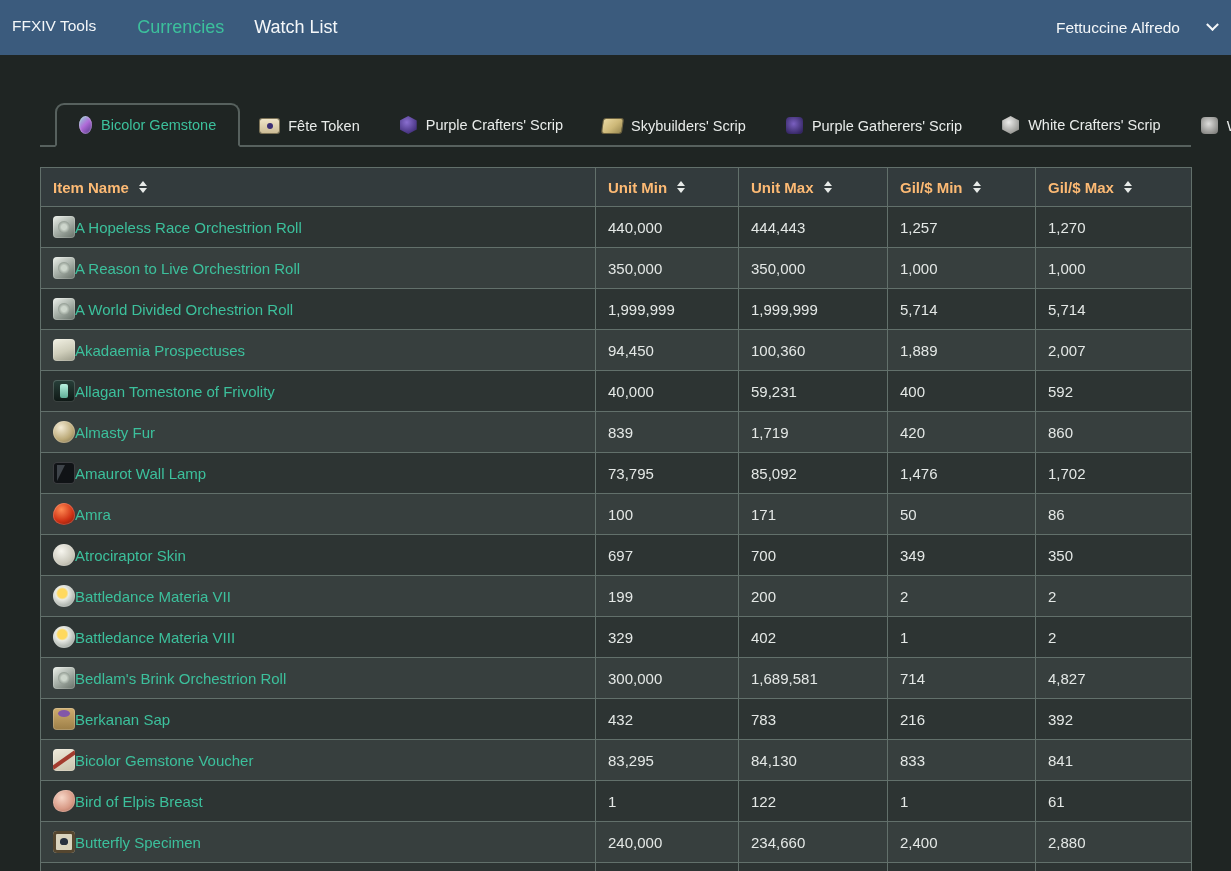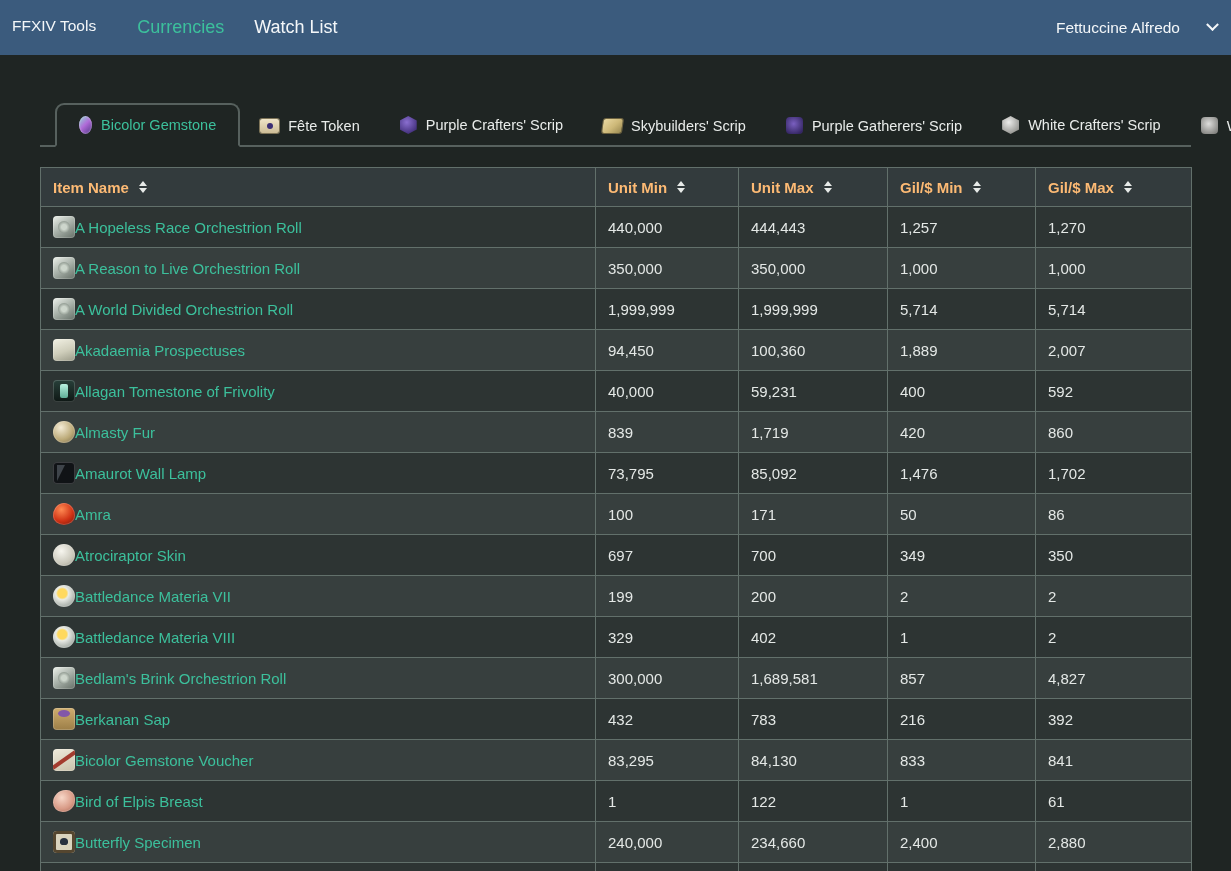--- a/index.html
+++ b/index.html
@@ -351,21 +351,21 @@
           </tr>
           <tr>
             <td>
               <div class="cell-name">
                 <span class="ico ico-orchestrion-roll"></span>
                 <a class="item-link">Bedlam's Brink Orchestrion Roll</a>
               </div>
             </td>
             <td>300,000</td>
             <td>1,689,581</td>
-            <td>857</td>
+            <td>714</td>
             <td>4,827</td>
           </tr>
           <tr>
             <td>
               <div class="cell-name">
                 <span class="ico ico-sap"></span>
                 <a class="item-link">Berkanan Sap</a>
               </div>
             </td>
             <td>432</td>

